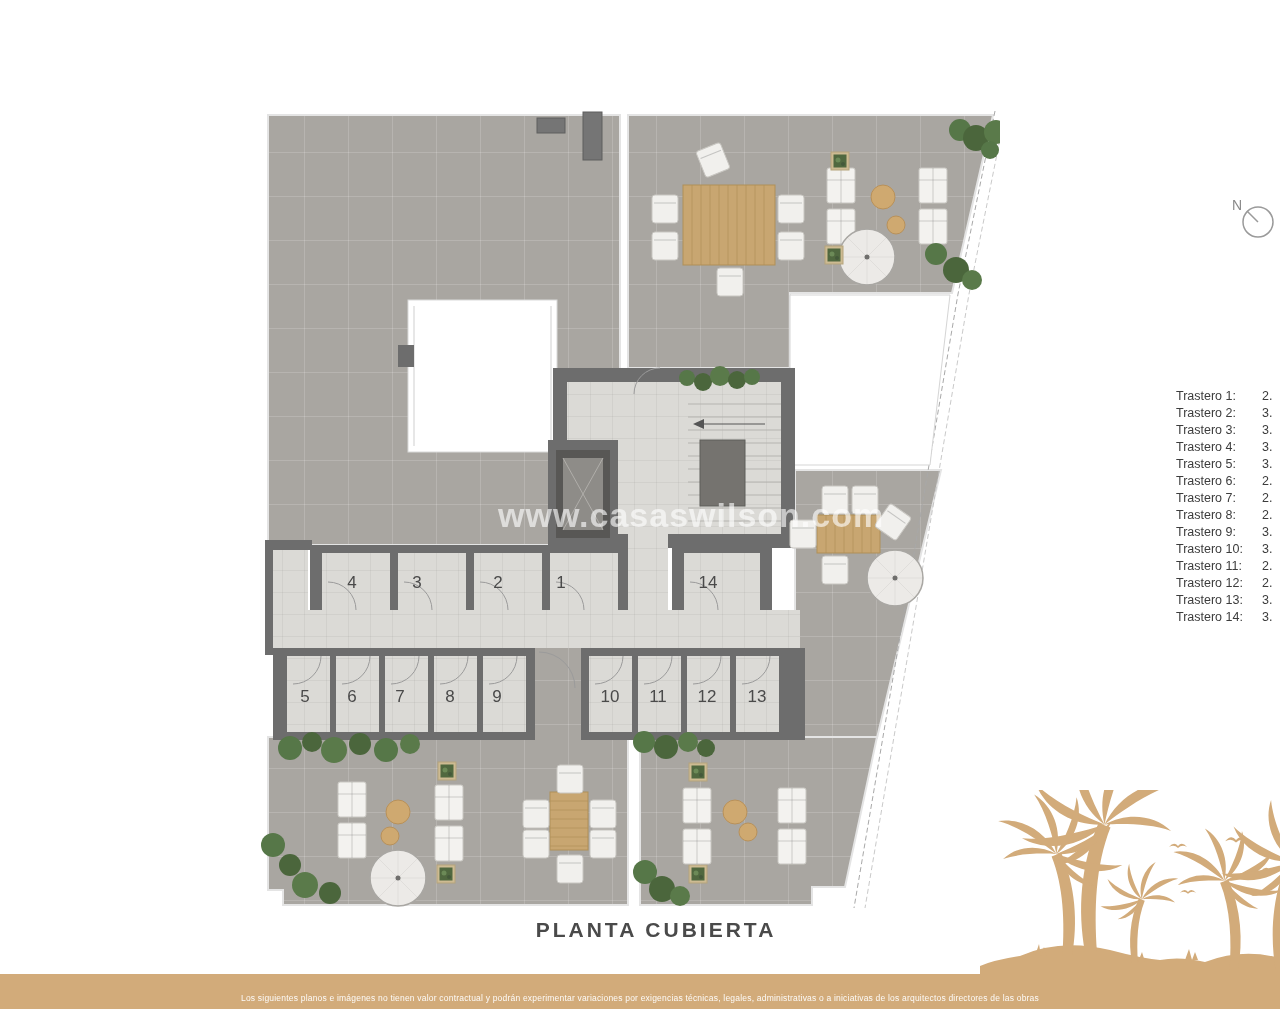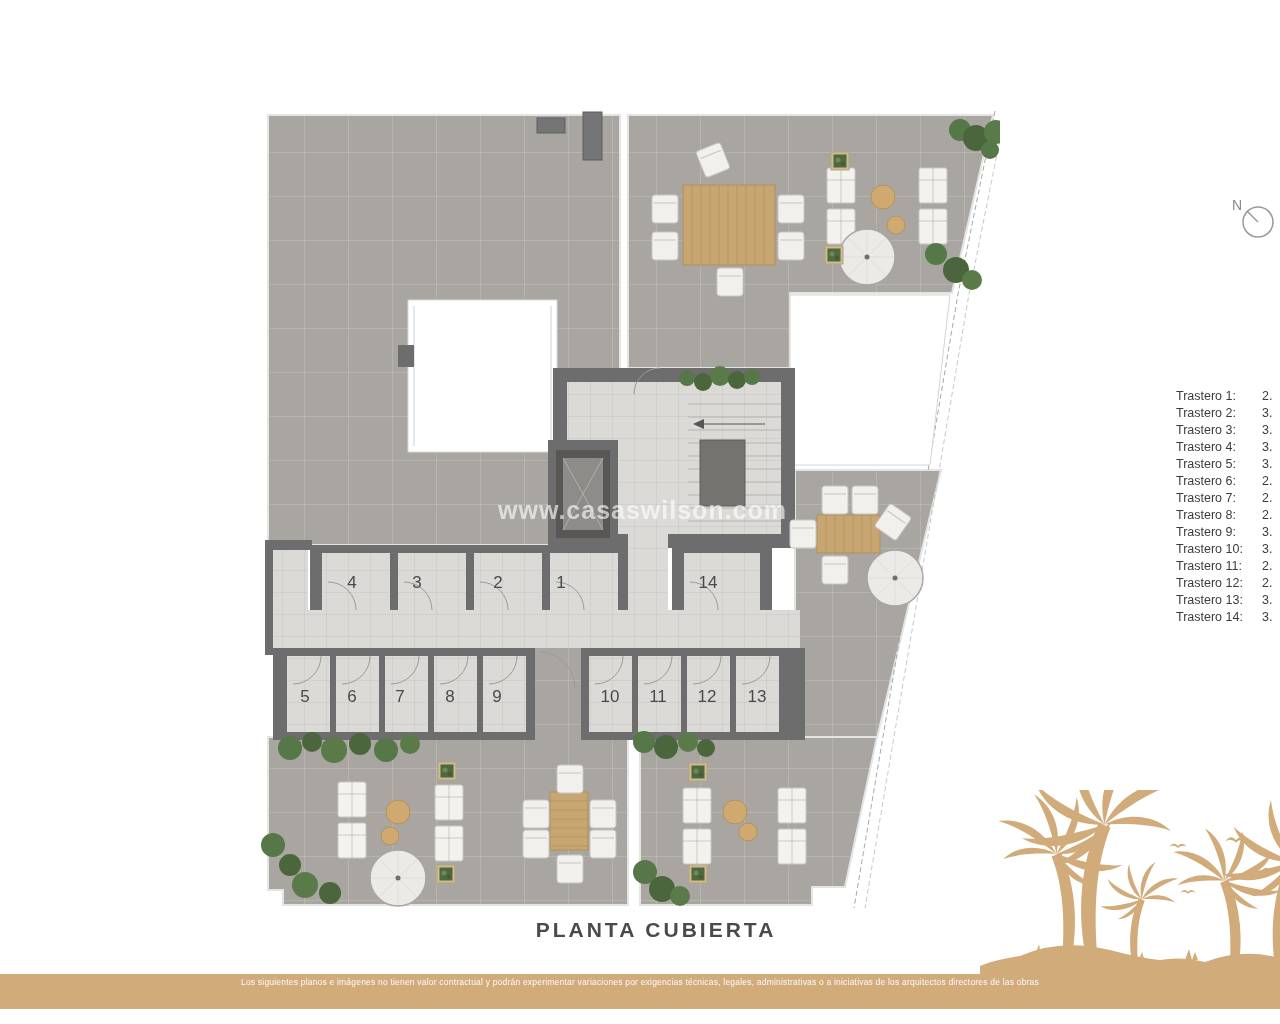--- a/index.html
+++ b/index.html
@@ -6,40 +6,40 @@
   body{
     width:1280px;height:1024px;position:relative;overflow:hidden;
     background:#ffffff;font-family:"Liberation Sans",sans-serif;
   }
   .abs{position:absolute;}
   
   #plan{left:260px;top:108px;width:740px;height:805px;}
   
   .watermark{
     left:498px;top:496px;width:280px;text-align:center;
-    font-size:25px;font-weight:bold;letter-spacing:1px;
+    font-size:34px;font-weight:bold;letter-spacing:1px;
     color:rgba(255,255,255,0.62);pointer-events:none;
   }
   
   .plan-title{
     left:16px;top:918px;width:1280px;text-align:center;
     font-size:21px;font-weight:bold;letter-spacing:3px;color:#4a4a4a;
   }
   
   .legend{left:1176px;top:388px;width:110px;font-size:12.5px;color:#3c3c3c;}
   .legend-row{position:relative;height:17px;line-height:17px;white-space:nowrap;}
   .legend-row .val{position:absolute;left:86px;top:0;}
   
   #north{left:1226px;top:192px;width:60px;height:56px;}
   
   #palms{left:980px;top:790px;width:300px;height:184px;}
   
   .footer{
     left:0;top:974px;width:1280px;height:35px;box-sizing:border-box;
-    padding-top:3px;text-align:center;
+    padding-top:19px;text-align:center;
     font-size:8.5px;line-height:11px;letter-spacing:.2px;color:rgba(255,255,255,.95);
   }
 </style>
 </head>
 <body>
 
 <svg id="plan" class="abs" viewBox="0 0 740 805" xmlns="http://www.w3.org/2000/svg">
   <defs>
     <pattern id="tileL" width="44" height="44" patternUnits="userSpaceOnUse">
       <rect width="44" height="44" fill="#a9a6a1"></rect>

